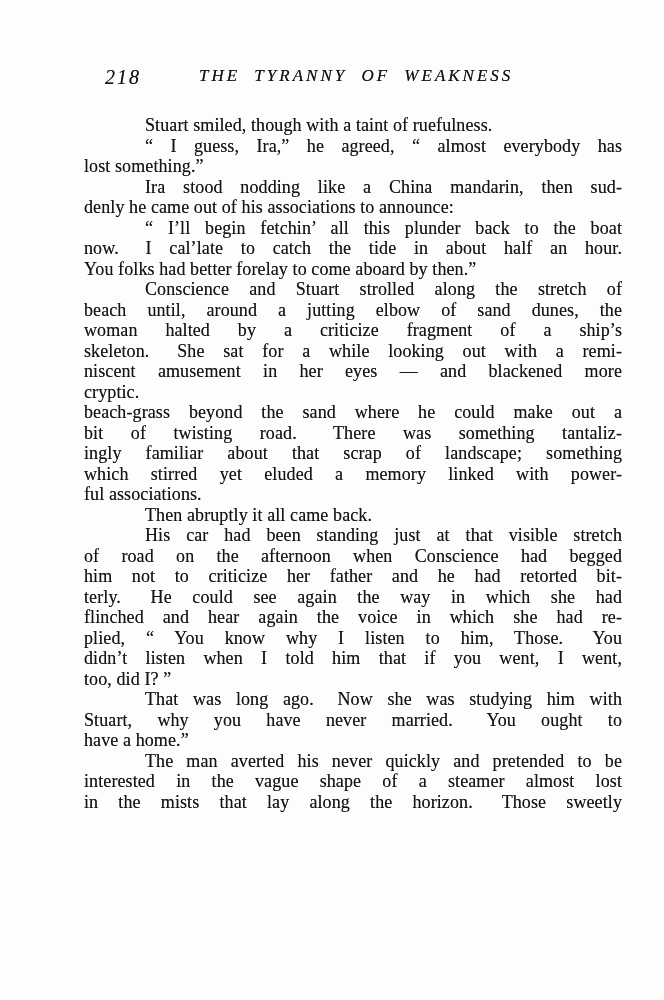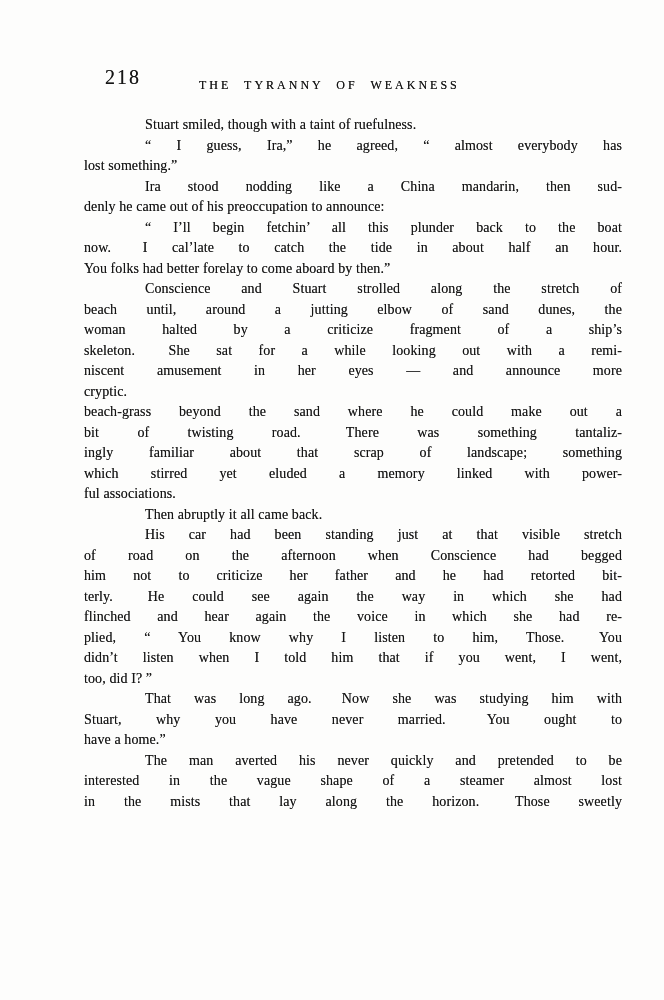--- a/index.html
+++ b/index.html
@@ -16,46 +16,47 @@
     color: #151515;
     overflow: hidden;
   }
   
   .running-head {
     position: absolute;
     top: 66px;
     left: 0;
     width: 612px;
     height: 24px;
+    font-style: italic;
   }
   .page-number {
     position: absolute;
     left: 105px;
     top: 0;
     font-size: 20px;
     letter-spacing: 2px;
     text-shadow: 0 0 0.5px rgba(0,0,0,0.6);
   }
   .page-title {
     position: absolute;
     left: 199px;
-    top: 12px;
-    font-size: 12px;
+    top: 0;
+    font-size: 17px;
     letter-spacing: 3px;
     word-spacing: 7px;
     text-shadow: 0 0 0.6px rgba(0,0,0,0.7);
     white-space: nowrap;
   }
   
   .text-block {
     position: absolute;
     left: 84px;
     top: 115px;
     width: 538px;
-    font-size: 14px;
+    font-size: 18px;
     line-height: 20.5px;
     letter-spacing: 0.1px;
     text-shadow: 0 0 0.5px rgba(0,0,0,0.55);
   }
   .paragraph { margin: 0; padding: 0; }
   .line {
     height: 20.5px;
     overflow: hidden;
     text-align: left;
     white-space: normal;
@@ -81,33 +82,33 @@
   <div class="text-block">
       <div class="paragraph">
         <div class="line indent">Stuart smiled, though with a taint of ruefulness.</div>
       </div>
       <div class="paragraph">
         <div class="line indent just">“ I guess, Ira,” he agreed, “ almost everybody has</div>
         <div class="line">lost something.”</div>
       </div>
       <div class="paragraph">
         <div class="line indent just">Ira stood nodding like a China mandarin, then sud-</div>
-        <div class="line">denly he came out of his preoccupation to announce:</div>
+        <div class="line">denly he came out of his associations to announce:</div>
       </div>
       <div class="paragraph">
         <div class="line indent just">“ I’ll begin fetchin’ all this plunder back to the boat</div>
         <div class="line just">now.  I cal’late to catch the tide in about half an hour.</div>
         <div class="line">You folks had better forelay to come aboard by then.”</div>
       </div>
       <div class="paragraph">
         <div class="line indent just">Conscience and Stuart strolled along the stretch of</div>
         <div class="line just">beach until, around a jutting elbow of sand dunes, the</div>
         <div class="line just">woman halted by a criticize fragment of a ship’s</div>
         <div class="line just">skeleton.  She sat for a while looking out with a remi-</div>
-        <div class="line just">niscent amusement in her eyes — and announce more</div>
+        <div class="line just">niscent amusement in her eyes — and blackened more</div>
         <div class="line">cryptic.</div>
       </div>
       <div class="paragraph">
         <div class="line just">beach-grass beyond the sand where he could make out a</div>
         <div class="line just">bit of twisting road.  There was something tantaliz-</div>
         <div class="line just">ingly familiar about that scrap of landscape; something</div>
         <div class="line just">which stirred yet eluded a memory linked with power-</div>
         <div class="line">ful associations.</div>
       </div>
       <div class="paragraph">

